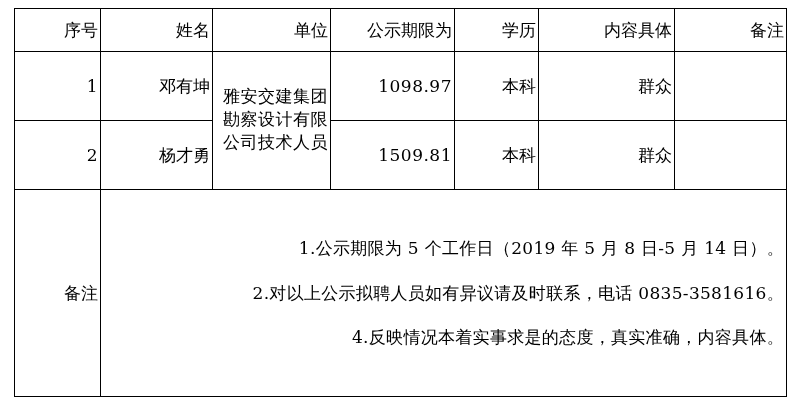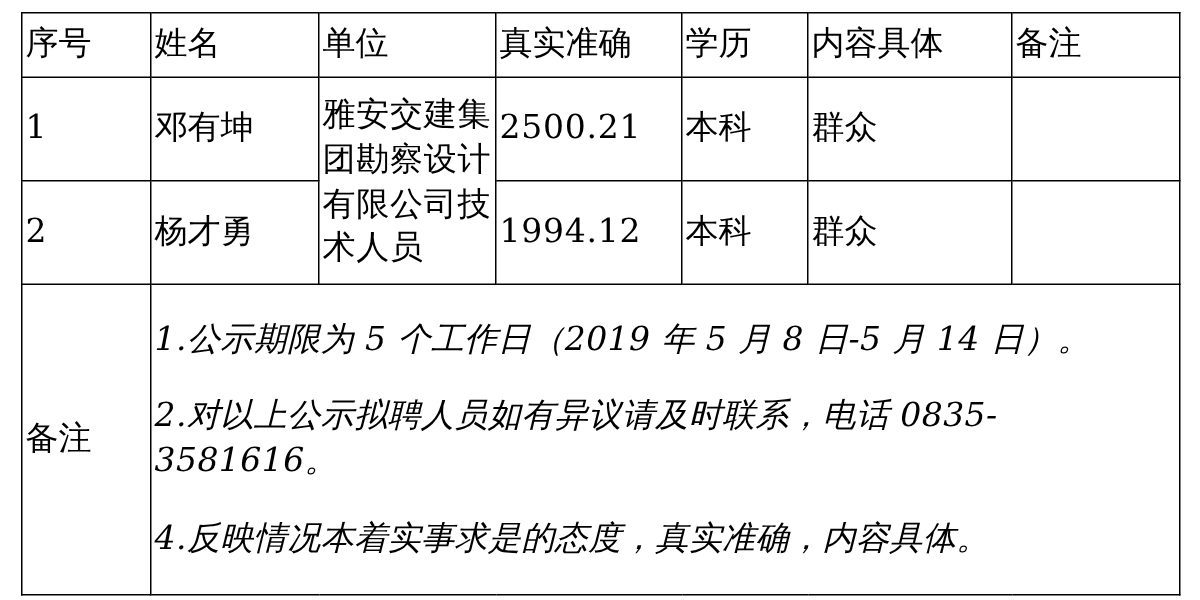--- a/index.html
+++ b/index.html
@@ -21,23 +21,23 @@
     background: #ffffff;
   }
   table.notice-table {
     border-collapse: collapse;
     width: 772px;
     margin: 8px 0 0 14px;
     table-layout: fixed;
   }
   table.notice-table td {
     border: 1px solid #000000;
-    text-align: left;
+    text-align: right;
     vertical-align: middle;
-    font-size: 22px;
+    font-size: 17px;
     padding: 3px 2px;
     line-height: 1.35;
   }
   .col-seq   { width: 86px; }
   .col-name  { width: 112px; }
   .col-unit  { width: 118px; }
   .col-birth { width: 124px; }
   .col-edu   { width: 84px; }
   .col-pol   { width: 136px; }
   .col-note  { width: 112px; }
@@ -65,21 +65,20 @@
     font-size: 18px;
     vertical-align: middle;
   }
   .remark-body {
     text-align: left;
     vertical-align: top;
     padding: 14px 12px 10px 14px;
     font-size: 16.5px;
     line-height: 1.3;
     height: 200px;
-    font-style: italic;
   }
   .remark-body p {
     margin: 0 0 22px 0;
     letter-spacing: 0.3px;
   }
   .remark-body p:last-child {
     margin-bottom: 0;
   }
 </style>
 </head>
@@ -94,38 +93,38 @@
       <col class="col-birth">
       <col class="col-edu">
       <col class="col-pol">
       <col class="col-note">
     </colgroup>
     <tbody>
       <tr class="hdr">
         <td>序号</td>
         <td>姓名</td>
         <td>单位</td>
-        <td>真实准确</td>
+        <td>公示期限为</td>
         <td>学历</td>
         <td>内容具体</td>
         <td>备注</td>
       </tr>
       <tr class="row-1">
         <td class="num-cell">1</td>
         <td>邓有坤</td>
         <td class="unit-cell" rowspan="2">雅安交建集团勘察设计有限公司技术人员</td>
-        <td class="num-cell">2500.21</td>
+        <td class="num-cell">1098.97</td>
         <td>本科</td>
         <td>群众</td>
         <td></td>
       </tr>
       <tr class="row-2">
         <td class="num-cell">2</td>
         <td>杨才勇</td>
-        <td class="num-cell">1994.12</td>
+        <td class="num-cell">1509.81</td>
         <td>本科</td>
         <td>群众</td>
         <td></td>
       </tr>
       <tr>
         <td class="remark-label">备注</td>
         <td class="remark-body" colspan="6">
           <p>1.公示期限为 5 个工作日（2019 年 5 月 8 日-5 月 14 日）。</p>
           <p>2.对以上公示拟聘人员如有异议请及时联系，电话 0835-3581616。</p>
           <p>4.反映情况本着实事求是的态度，真实准确，内容具体。</p>

